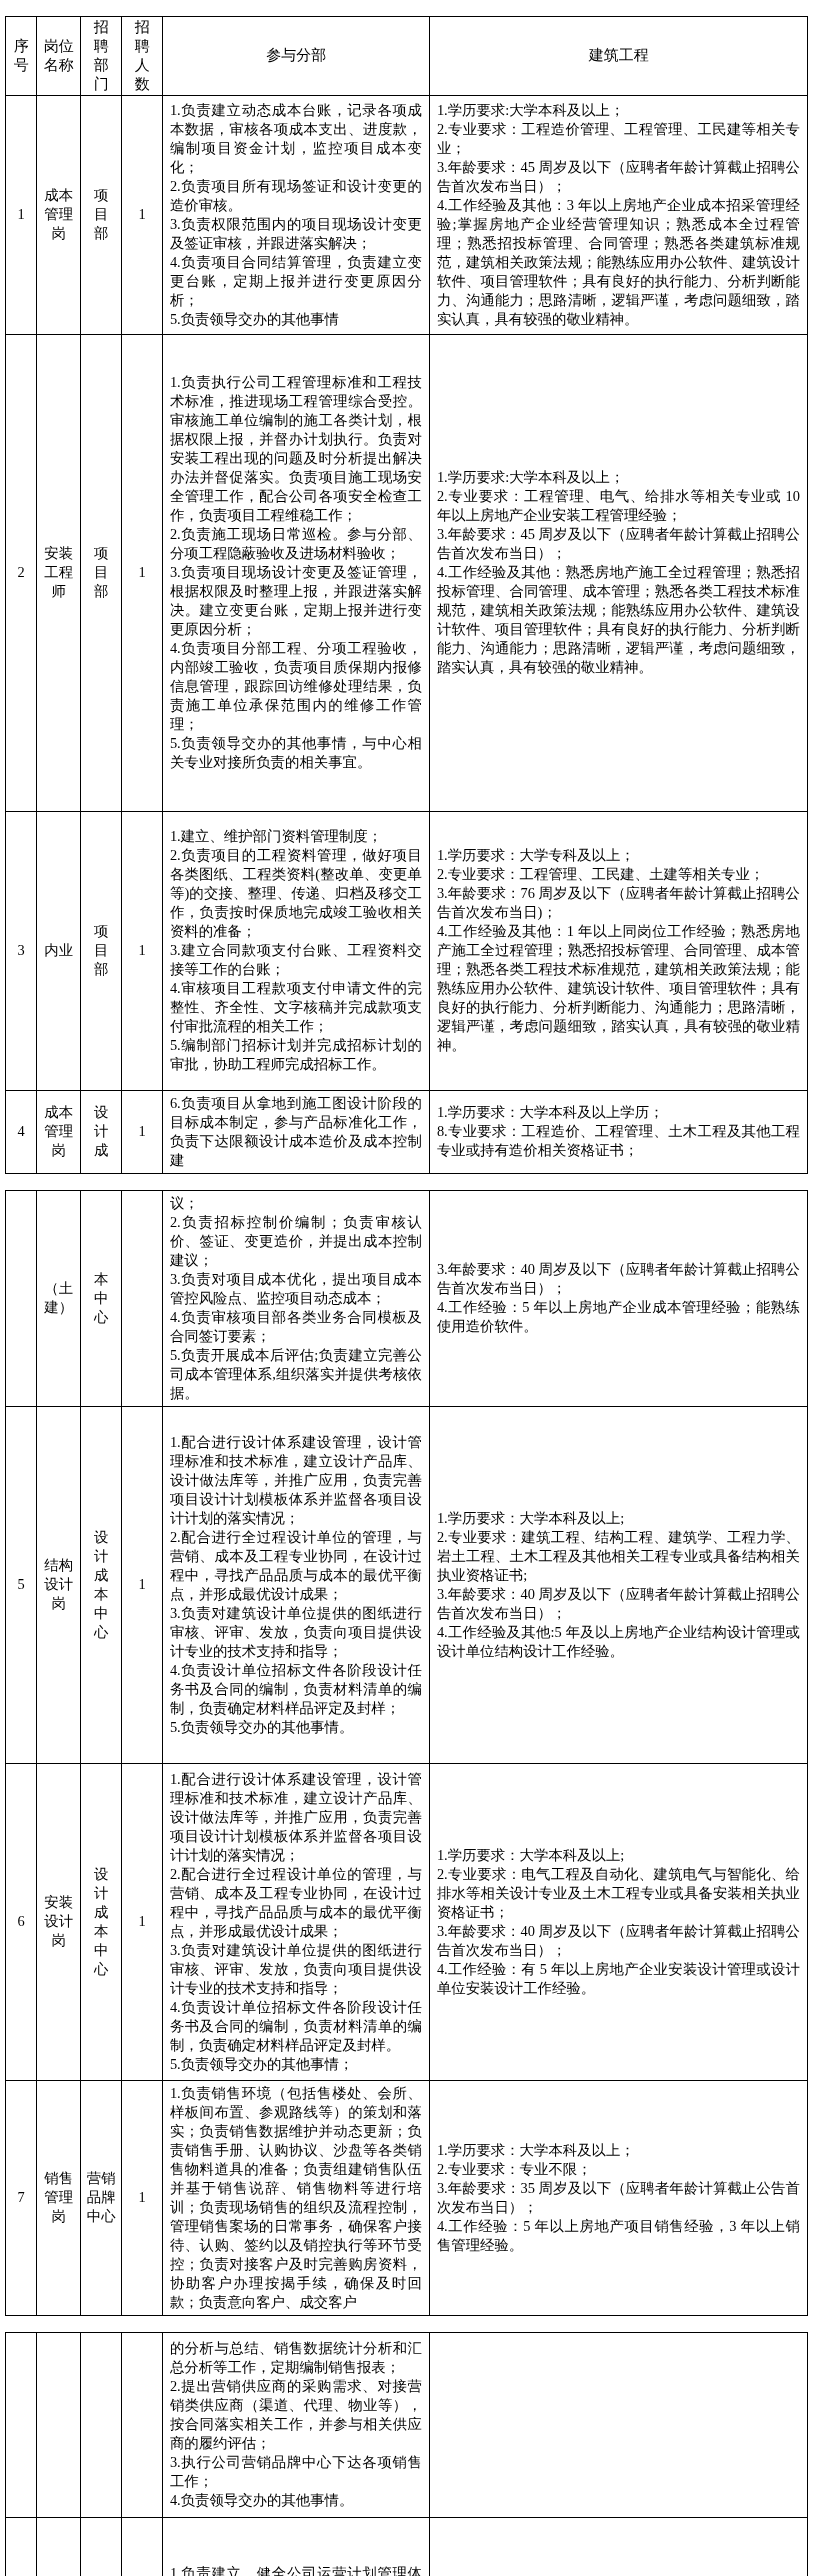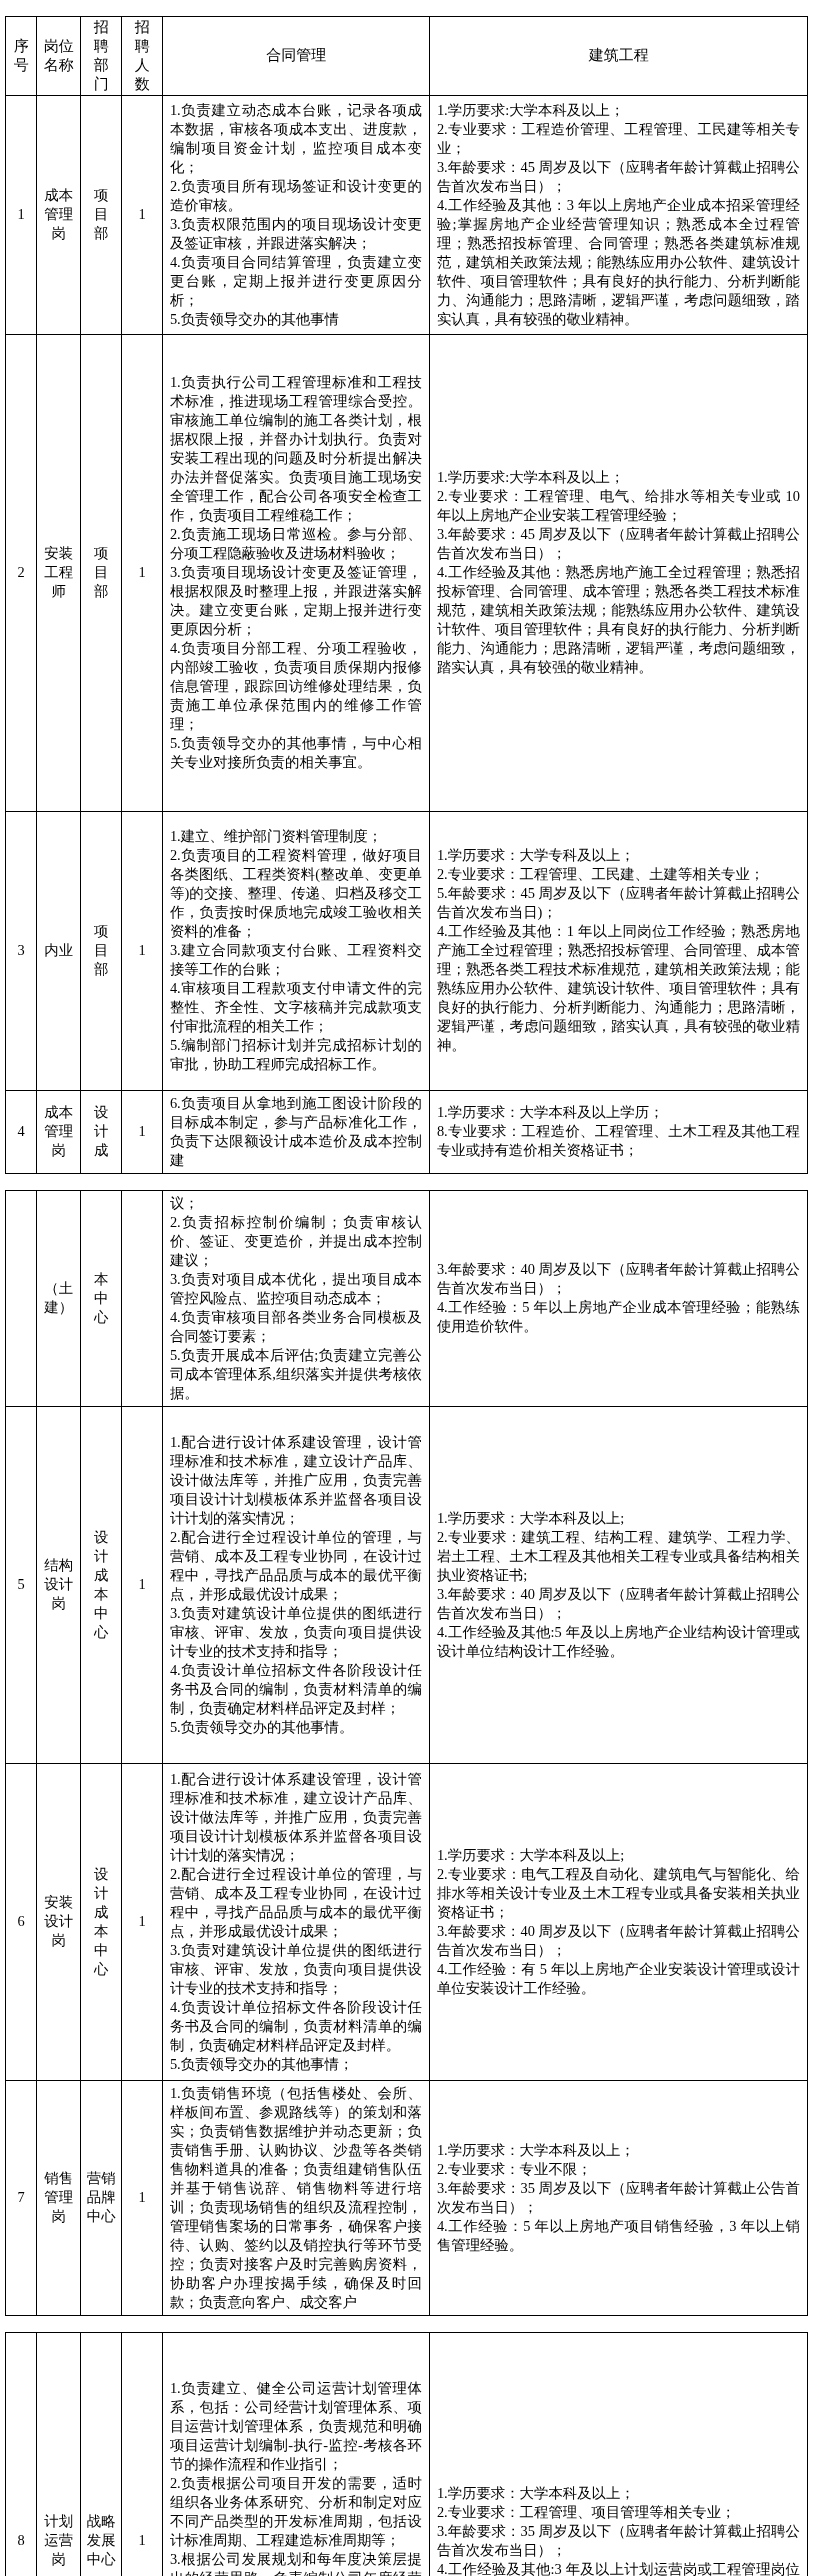--- a/index.html
+++ b/index.html
@@ -86,21 +86,21 @@
       <td class="hd">岗位
 名称</td>
       <td class="hd">招
 聘
 部
 门</td>
       <td class="hd">招
 聘
 人
 数</td>
-      <td class="hd">合同管理</td>
+      <td class="hd">参与分部</td>
       <td class="hd">建筑工程</td>
     </tr>
     <tr class="h-r1">
       <td class="mid">1</td>
       <td class="mid">成本
 管理
 岗</td>
       <td class="mid">项
 目
 部</td>
@@ -141,21 +141,21 @@
 目
 部</td>
       <td class="mid">1</td>
       <td class="txt">1.建立、维护部门资料管理制度；
 2.负责项目的工程资料管理，做好项目各类图纸、工程类资料(整改单、变更单等)的交接、整理、传递、归档及移交工作，负责按时保质地完成竣工验收相关资料的准备；
 3.建立合同款项支付台账、工程资料交接等工作的台账；
 4.审核项目工程款项支付申请文件的完整性、齐全性、文字核稿并完成款项支付审批流程的相关工作；
 5.编制部门招标计划并完成招标计划的审批，协助工程师完成招标工作。</td>
       <td class="txt">1.学历要求：大学专科及以上；
 2.专业要求：工程管理、工民建、土建等相关专业；
-5.年龄要求：45 周岁及以下（应聘者年龄计算截止招聘公告首次发布当日)；
+3.年龄要求：76 周岁及以下（应聘者年龄计算截止招聘公告首次发布当日)；
 4.工作经验及其他：1 年以上同岗位工作经验；熟悉房地产施工全过程管理；熟悉招投标管理、合同管理、成本管理；熟悉各类工程技术标准规范，建筑相关政策法规；能熟练应用办公软件、建筑设计软件、项目管理软件；具有良好的执行能力、分析判断能力、沟通能力；思路清晰，逻辑严谨，考虑问题细致，踏实认真，具有较强的敬业精神。</td>
     </tr>
     <tr class="h-r4a">
       <td class="mid">4</td>
       <td class="mid">成本
 管理
 岗</td>
       <td class="mid">设
 计
 成</td>
@@ -258,20 +258,31 @@
   <table class="sheet t3">
     <colgroup>
       <col class="c-seq">
         <col class="c-name">
         <col class="c-dept">
         <col class="c-count">
         <col class="c-duty">
         <col class="c-qual">
     </colgroup>
     <tbody>
+        <tr class="h-r7b">
+      <td class="mid"></td>
+      <td class="mid"></td>
+      <td class="mid"></td>
+      <td class="mid"></td>
+      <td class="txt">的分析与总结、销售数据统计分析和汇总分析等工作，定期编制销售报表；
+2.提出营销供应商的采购需求、对接营销类供应商（渠道、代理、物业等），按合同落实相关工作，并参与相关供应商的履约评估；
+3.执行公司营销品牌中心下达各项销售工作；
+4.负责领导交办的其他事情。</td>
+      <td class="txt"></td>
+    </tr>
     <tr class="h-r8">
       <td class="mid">8</td>
       <td class="mid">计划
 运营
 岗</td>
       <td class="mid">战略
 发展
 中心</td>
       <td class="mid">1</td>
       <td class="txt">1.负责建立、健全公司运营计划管理体系，包括：公司经营计划管理体系、项目运营计划管理体系，负责规范和明确项目运营计划编制-执行-监控-考核各环节的操作流程和作业指引；

